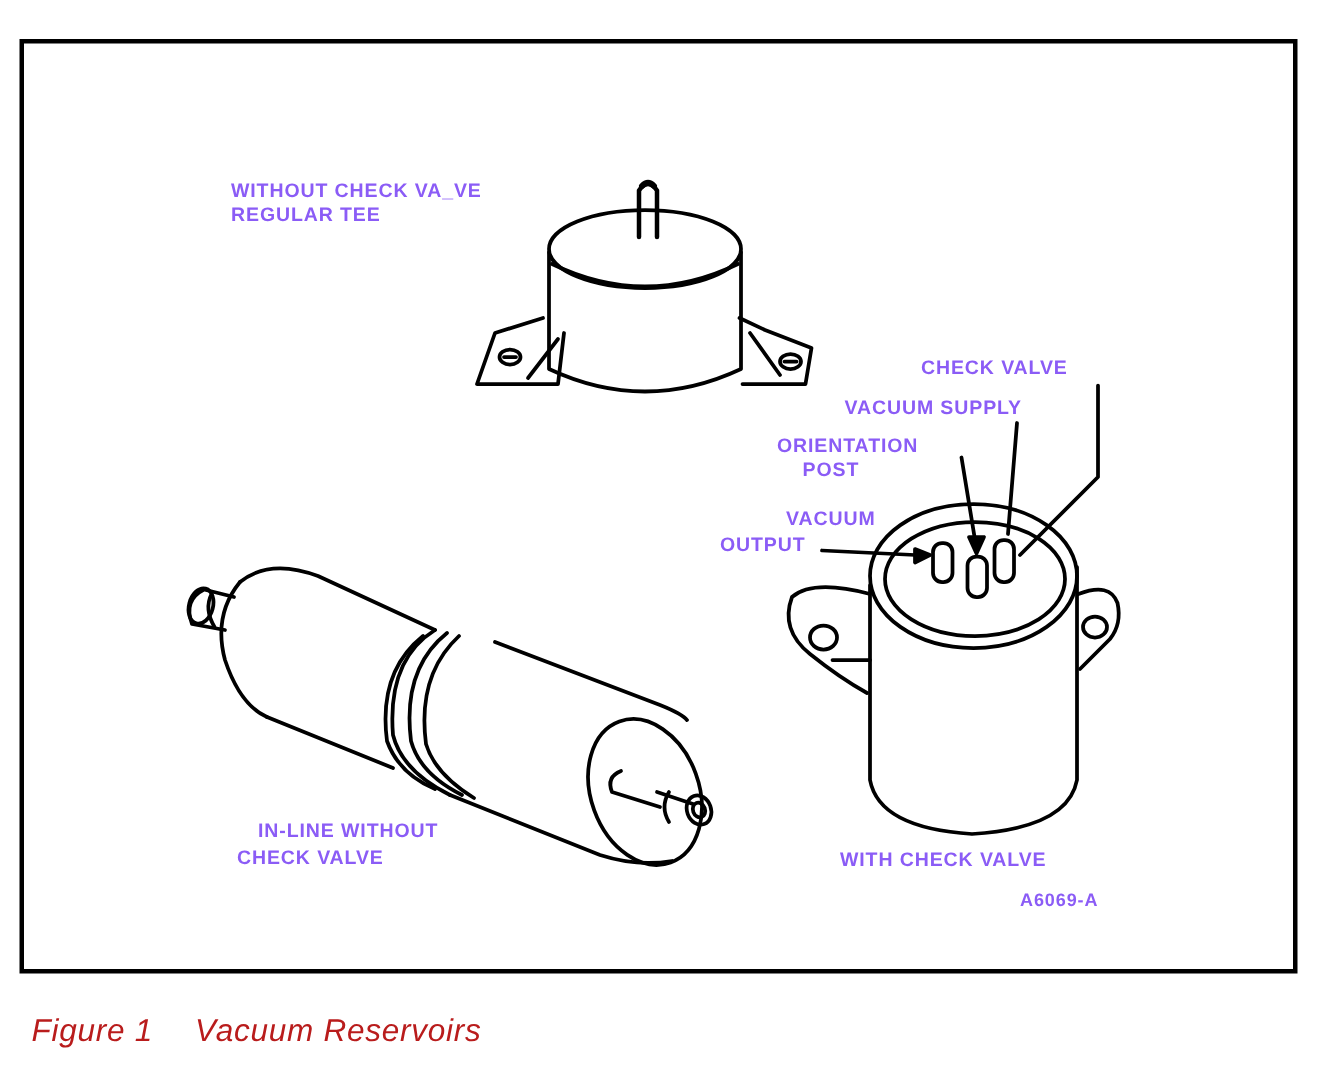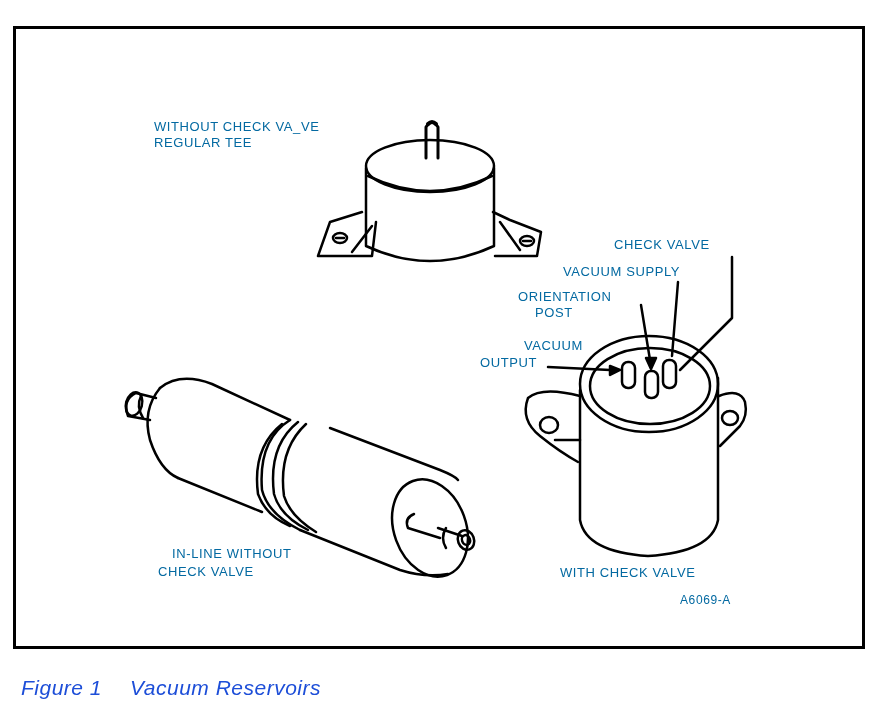--- a/index.html
+++ b/index.html
@@ -4,27 +4,27 @@
   <style>
     html, body { margin: 0; padding: 0; background: #ffffff; }
     body { width: 896px; height: 728px; position: relative; overflow: hidden; }
     .frame {
       position: absolute; left: 13px; top: 26px; width: 846px; height: 617px;
       border: 3px solid #000; box-sizing: content-box;
     }
     svg.art { position: absolute; left: 0; top: 0; }
     .lbl {
       position: absolute; font-family: "Liberation Sans", sans-serif;
-      font-weight: normal; font-size: 13px; color: #0369a1; letter-spacing: 0.6px;
+      font-weight: bold; font-size: 13px; color: #8b5cf6; letter-spacing: 0.6px;
       line-height: 17px; white-space: pre; text-transform: uppercase;
     }
     .caption {
       position: absolute; left: 21px; top: 676px;
       font-family: "Liberation Sans", sans-serif; font-style: italic;
-      font-size: 21px; color: #1d4ed8; letter-spacing: 0.5px; white-space: pre; text-align: center;
+      font-size: 21px; color: #b91c1c; letter-spacing: 0.5px; white-space: pre; text-align: center;
     }
     .caption .num { margin-right: 28px; }
   </style>
 </head>
 <body>
 
 <div class="frame"></div>
 
 <svg class="art" width="896" height="728" viewBox="0 0 896 728" fill="none" stroke="#000" stroke-width="2.5" stroke-linecap="round" stroke-linejoin="round">
 

